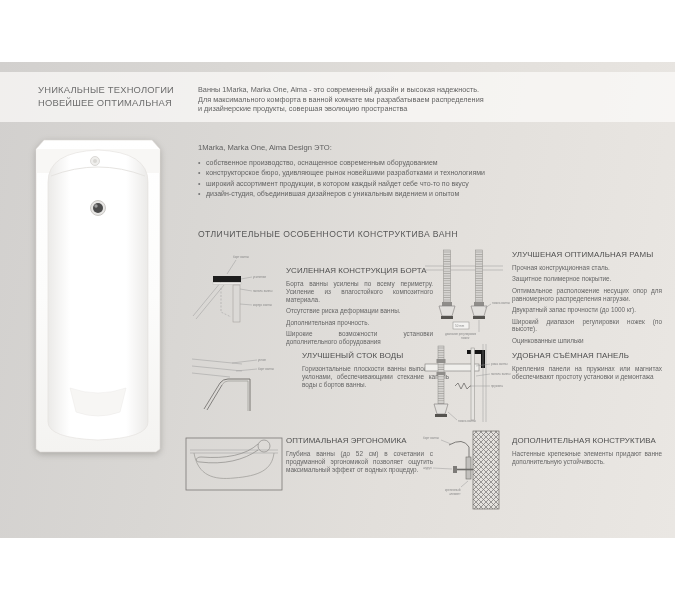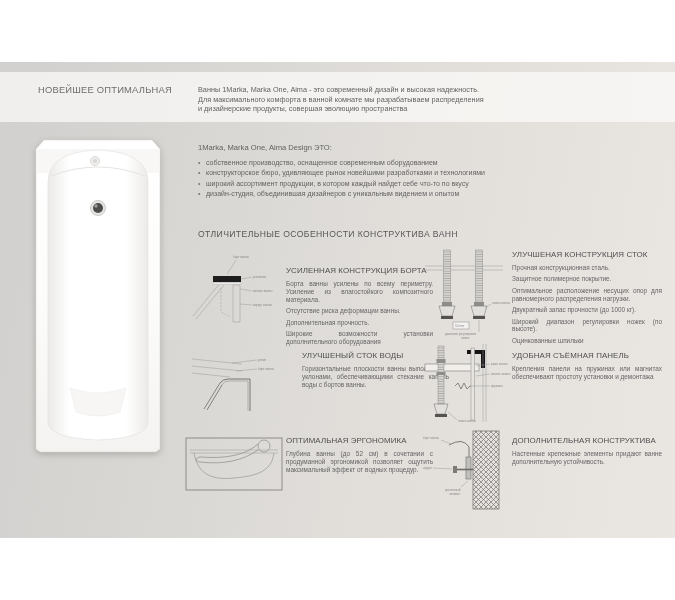--- a/index.html
+++ b/index.html
@@ -25,20 +25,21 @@
   .dline{stroke:#9a9a9a;stroke-width:.5;fill:none;}
 </style>
 </head>
 <body>
 
 <div class="canvas">
   <div class="gray-band"></div>
   <div class="header-band"></div>
 
   <div class="tagline">
+    <div>УНИКАЛЬНЫЕ ТЕХНОЛОГИИ</div>
     <div>НОВЕЙШЕЕ ОПТИМАЛЬНАЯ</div>
   </div>
 
   <div class="intro">
     <div>Ванны 1Marka, Marka One, Aima - это современный дизайн и высокая надежность.</div>
     <div>Для максимального комфорта в ванной комнате мы разрабатываем распределения</div>
     <div>и дизайнерские продукты, совершая эволюцию пространства</div>
   </div>
 
   <div class="tub-wrap">
@@ -137,21 +138,21 @@
       <text class="dlabel" x="71" y="58">ножка ванны</text>
       <rect x="32" y="76" width="16" height="7" fill="#f3f2f0" stroke="#8d8b88" stroke-width="0.5"></rect>
       <text class="dlabel" x="34" y="81">50 mm</text>
       <path class="dline" d="M58,74 L58,86"></path>
       <text class="dlabel" x="24" y="89">диапазон регулировки</text>
       <text class="dlabel" x="40" y="93">ножек</text>
     </svg>
   </div>
 
   <div class="feature" style="left:512px;top:250px;width:150px;">
-    <h3>УЛУЧШЕНАЯ КОНСТРУКЦИЯ СТОК</h3>
+    <h3>УЛУЧШЕНАЯ ОПТИМАЛЬНАЯ РАМЫ</h3>
     <p>Прочная конструкционная сталь.</p>
     <p>Защитное полимерное покрытие.</p>
     <p>Оптимальное расположение несущих опор для равномерного распределения нагрузки.</p>
     <p>Двукратный запас прочности (до 1000 кг).</p>
     <p>Широкий диапазон регулировки ножек (по высоте).</p>
     <p>Оцинкованные шпильки</p>
   </div>
 
   <div class="diag" style="left:190px;top:349px;">
     <svg width="92" height="72" viewBox="0 0 92 72">

